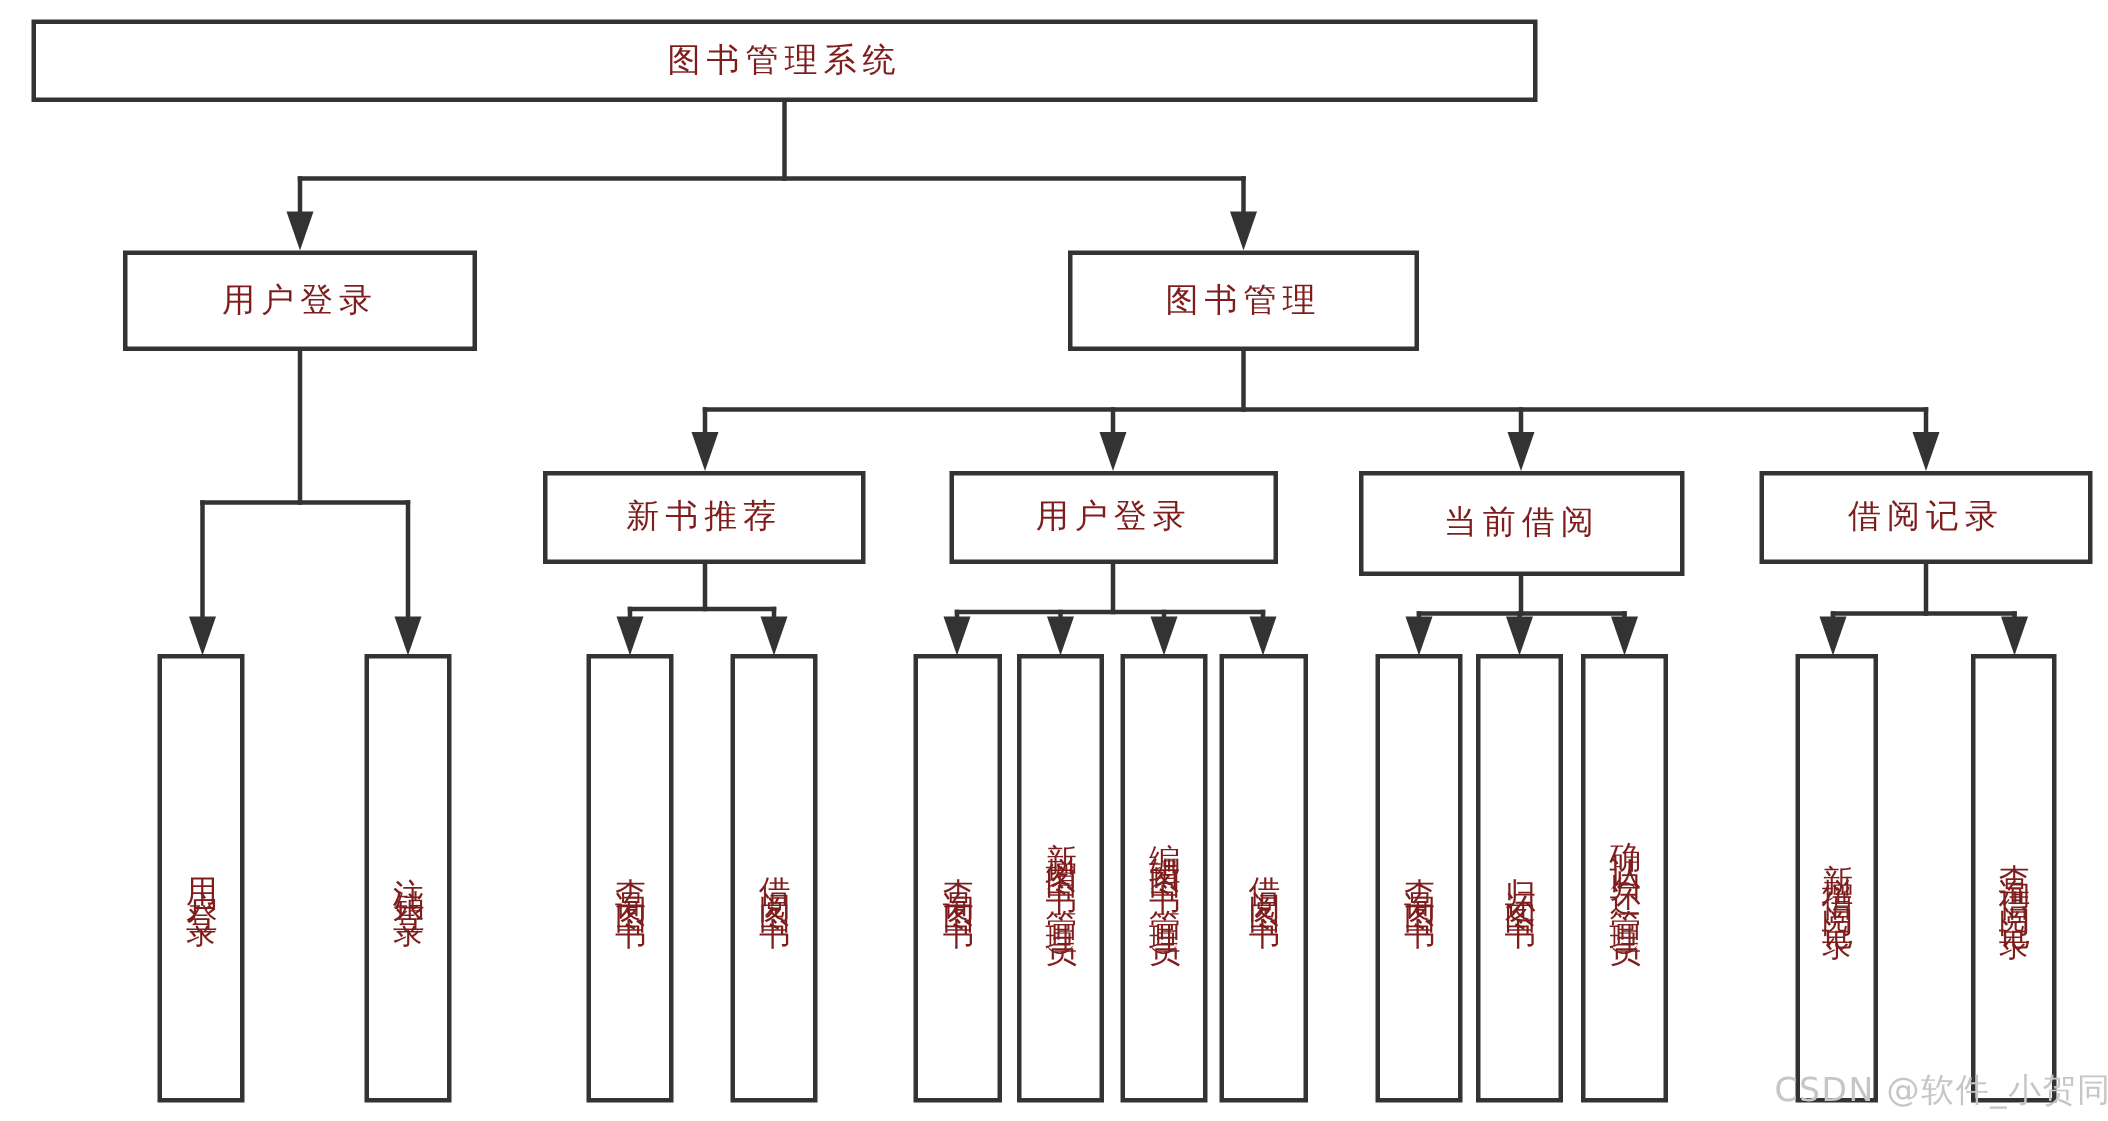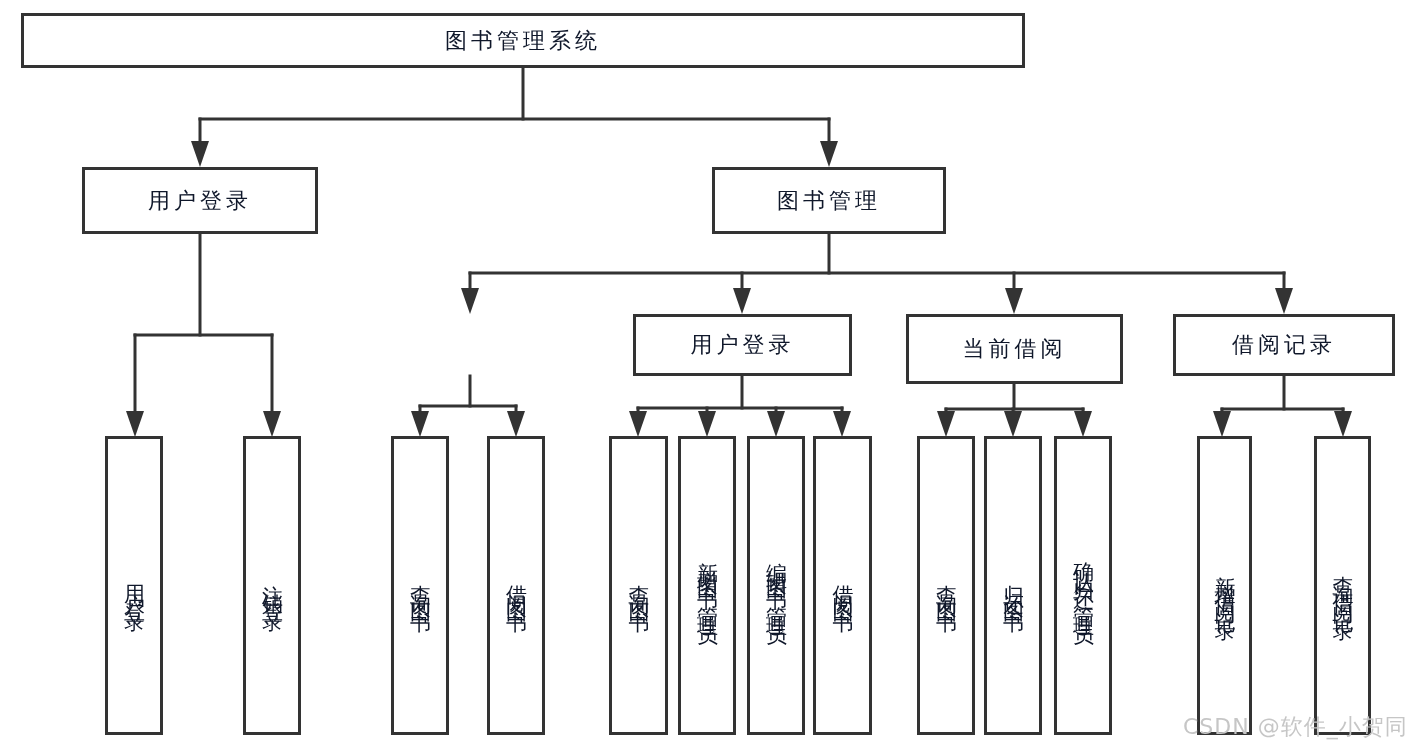--- a/index.html
+++ b/index.html
@@ -17,21 +17,21 @@
     width: 1405px; height: 747px;
     pointer-events: none;
   }
   .connectors line { stroke: #333333; stroke-width: 3; stroke-linecap: square; }
   .connectors polygon { fill: #333333; }
   .box {
     position: absolute;
     box-sizing: border-box;
     border: 3px solid #333333;
     background: #ffffff;
-    color: #0f172a;
+    color: #7f1d1d;
     display: flex;
     align-items: center;
     justify-content: center;
     text-align: center;
   }
   .hbox {
     font-size: 22px;
     letter-spacing: 4px;
     line-height: 1;
     white-space: nowrap;
@@ -120,20 +120,21 @@
       <polygon points="1213,411 1231,411 1222,437"></polygon>
     <line x1="1343" y1="409" x2="1343" y2="413"></line>
       <polygon points="1334,411 1352,411 1343,437"></polygon>
   </svg>
 
   <div class="box hbox" style="left:21px;top:13px;width:1004px;height:55px">图书管理系统</div>
 
   <div class="box hbox" style="left:82px;top:167px;width:236px;height:67px">用户登录</div>
   <div class="box hbox" style="left:712px;top:167px;width:234px;height:67px">图书管理</div>
 
+  <div class="box hbox" style="left:362px;top:314px;width:215px;height:62px">新书推荐</div>
   <div class="box hbox" style="left:633px;top:314px;width:219px;height:62px">用户登录</div>
   <div class="box hbox" style="left:906px;top:314px;width:217px;height:70px">当前借阅</div>
   <div class="box hbox" style="left:1173px;top:314px;width:222px;height:62px">借阅记录</div>
 
   <div class="box vbox" style="left:105px;top:436px;width:58px;height:299px">用户登录</div>
   <div class="box vbox" style="left:243px;top:436px;width:58px;height:299px">注销登录</div>
 
   <div class="box vbox" style="left:391px;top:436px;width:58px;height:299px">查询图书</div>
   <div class="box vbox" style="left:487px;top:436px;width:58px;height:299px">借阅图书</div>
 

